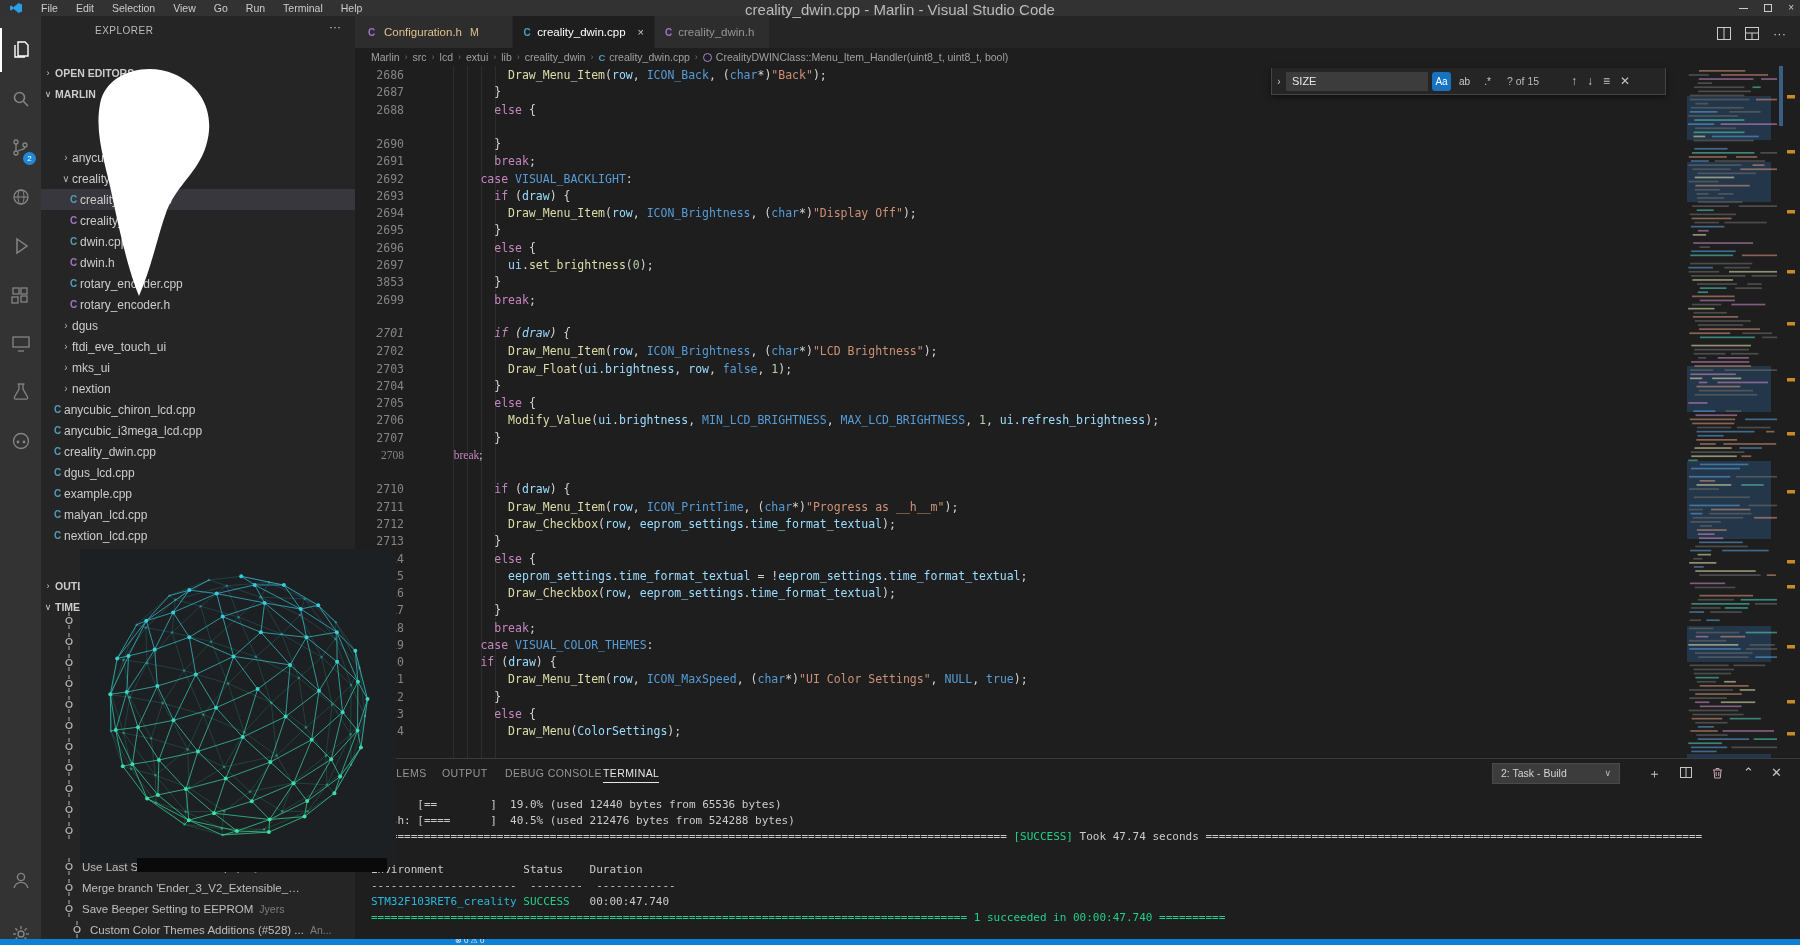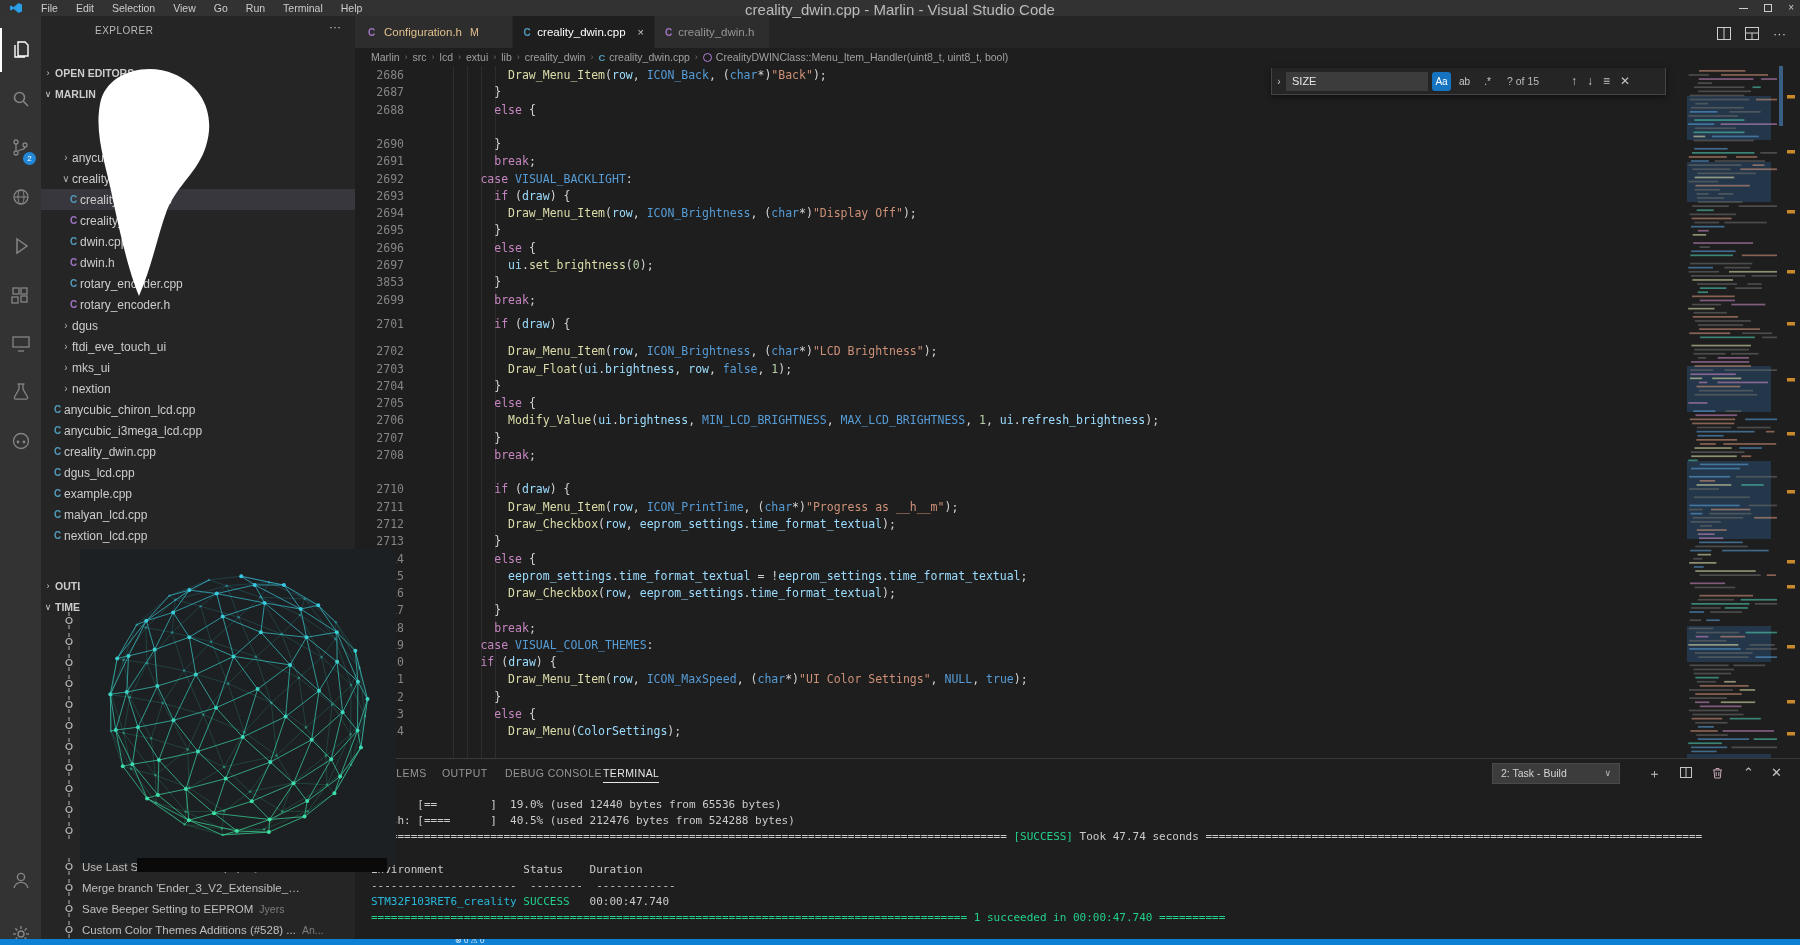--- a/index.html
+++ b/index.html
@@ -404,21 +404,21 @@
         </div>
         <div class="tl-row" style="top: 882px; padding-left: 22px;">
           <svg width="12" height="17" viewBox="0 0 12 17" style="margin-right: 7px;">
             <line x1="6" y1="0" x2="6" y2="4" stroke="#b6b6b6"></line>
             <circle cx="6" cy="8.5" r="3" fill="none" stroke="#b6b6b6" stroke-width="1.2"></circle>
             <line x1="6" y1="13" x2="6" y2="17" stroke="#b6b6b6"></line>
           </svg>
           <span class="tl-label">Save Beeper Setting to EEPROM</span>
           <span class="tl-meta">Jyers</span>
         </div>
-        <div class="tl-row" style="top: 903px; padding-left: 22px;">
+        <div class="tl-row" style="top: 903px; padding-left: 30px;">
           <svg width="12" height="17" viewBox="0 0 12 17" style="margin-right: 7px;">
             <line x1="6" y1="0" x2="6" y2="4" stroke="#b6b6b6"></line>
             <circle cx="6" cy="8.5" r="3" fill="none" stroke="#b6b6b6" stroke-width="1.2"></circle>
             <line x1="6" y1="13" x2="6" y2="17" stroke="#b6b6b6"></line>
           </svg>
           <span class="tl-label">Custom Color Themes Additions (#528) ...</span>
           <span class="tl-meta">An...</span>
         </div>
       </div>
   </div>
@@ -487,28 +487,28 @@
       <div class="cl" style="top: 70.08px; text-decoration: underline;"><span class="ln">2690</span><span class="lc">          <span class="tk-p">}</span></span></div>
       <div class="cl" style="top: 87.35px;"><span class="ln">2691</span><span class="lc">          <span class="tk-kw">break</span><span class="tk-p">;</span></span></div>
       <div class="cl" style="top: 104.62px;"><span class="ln">2692</span><span class="lc">        <span class="tk-kw">case</span> <span class="tk-const">VISUAL_BACKLIGHT</span><span class="tk-p">:</span></span></div>
       <div class="cl" style="top: 121.89px;"><span class="ln">2693</span><span class="lc">          <span class="tk-kw">if</span> <span class="tk-p">(</span><span class="tk-var">draw</span><span class="tk-p">)</span> <span class="tk-p">{</span></span></div>
       <div class="cl" style="top: 139.16px;"><span class="ln">2694</span><span class="lc">            <span class="tk-fn">Draw_Menu_Item</span><span class="tk-p">(</span><span class="tk-var">row</span><span class="tk-p">,</span> <span class="tk-const">ICON_Brightness</span><span class="tk-p">,</span> <span class="tk-p">(</span><span class="tk-type">char</span><span class="tk-p">*</span><span class="tk-p">)</span><span class="tk-str">"Display Off"</span><span class="tk-p">)</span><span class="tk-p">;</span></span></div>
       <div class="cl" style="top: 156.43px;"><span class="ln">2695</span><span class="lc">          <span class="tk-p">}</span></span></div>
       <div class="cl" style="top: 173.7px;"><span class="ln">2696</span><span class="lc">          <span class="tk-kw">else</span> <span class="tk-p">{</span></span></div>
       <div class="cl" style="top: 190.97px;"><span class="ln">2697</span><span class="lc">            <span class="tk-var">ui</span><span class="tk-p">.</span><span class="tk-fn">set_brightness</span><span class="tk-p">(</span><span class="tk-num">0</span><span class="tk-p">)</span><span class="tk-p">;</span></span></div>
       <div class="cl" style="top: 208.24px;"><span class="ln">3853</span><span class="lc">          <span class="tk-p">}</span></span></div>
       <div class="cl" style="top: 225.51px;"><span class="ln">2699</span><span class="lc">          <span class="tk-kw">break</span><span class="tk-p">;</span></span></div>
-      <div class="cl" style="top: 250px;"><span class="ln">2701</span><span class="lc">          <span class="tk-kw">if</span> <span class="tk-p">(</span><span class="tk-var">draw</span><span class="tk-p">)</span> <span class="tk-p">{</span></span></div>
+      <div class="cl" style="top: 259px; font-style: italic;"><span class="ln">2701</span><span class="lc">          <span class="tk-kw">if</span> <span class="tk-p">(</span><span class="tk-var">draw</span><span class="tk-p">)</span> <span class="tk-p">{</span></span></div>
       <div class="cl" style="top: 277.32px;"><span class="ln">2702</span><span class="lc">            <span class="tk-fn">Draw_Menu_Item</span><span class="tk-p">(</span><span class="tk-var">row</span><span class="tk-p">,</span> <span class="tk-const">ICON_Brightness</span><span class="tk-p">,</span> <span class="tk-p">(</span><span class="tk-type">char</span><span class="tk-p">*</span><span class="tk-p">)</span><span class="tk-str">"LCD Brightness"</span><span class="tk-p">)</span><span class="tk-p">;</span></span></div>
       <div class="cl" style="top: 294.59px;"><span class="ln">2703</span><span class="lc">            <span class="tk-fn">Draw_Float</span><span class="tk-p">(</span><span class="tk-var">ui</span><span class="tk-p">.</span><span class="tk-var">brightness</span><span class="tk-p">,</span> <span class="tk-var">row</span><span class="tk-p">,</span> <span class="tk-type">false</span><span class="tk-p">,</span> <span class="tk-num">1</span><span class="tk-p">)</span><span class="tk-p">;</span></span></div>
       <div class="cl" style="top: 311.86px;"><span class="ln">2704</span><span class="lc">          <span class="tk-p">}</span></span></div>
       <div class="cl" style="top: 329.13px;"><span class="ln">2705</span><span class="lc">          <span class="tk-kw">else</span> <span class="tk-p">{</span></span></div>
       <div class="cl" style="top: 346.4px;"><span class="ln">2706</span><span class="lc">            <span class="tk-fn">Modify_Value</span><span class="tk-p">(</span><span class="tk-var">ui</span><span class="tk-p">.</span><span class="tk-var">brightness</span><span class="tk-p">,</span> <span class="tk-const">MIN_LCD_BRIGHTNESS</span><span class="tk-p">,</span> <span class="tk-const">MAX_LCD_BRIGHTNESS</span><span class="tk-p">,</span> <span class="tk-num">1</span><span class="tk-p">,</span> <span class="tk-var">ui</span><span class="tk-p">.</span><span class="tk-var">refresh_brightness</span><span class="tk-p">)</span><span class="tk-p">;</span></span></div>
       <div class="cl" style="top: 363.67px;"><span class="ln">2707</span><span class="lc">          <span class="tk-p">}</span></span></div>
-      <div class="cl" style="top: 380.94px;"><span class="ln">2708</span><span class="lc">          <span class="tk-kw">break</span><span class="tk-p">;</span></span></div>
+      <div class="cl" style="top: 380.94px; font-family: Liberation Serif, serif;"><span class="ln">2708</span><span class="lc">          <span class="tk-kw">break</span><span class="tk-p">;</span></span></div>
       <div class="cl" style="top: 415.48px;"><span class="ln">2710</span><span class="lc">          <span class="tk-kw">if</span> <span class="tk-p">(</span><span class="tk-var">draw</span><span class="tk-p">)</span> <span class="tk-p">{</span></span></div>
       <div class="cl" style="top: 432.75px;"><span class="ln">2711</span><span class="lc">            <span class="tk-fn">Draw_Menu_Item</span><span class="tk-p">(</span><span class="tk-var">row</span><span class="tk-p">,</span> <span class="tk-const">ICON_PrintTime</span><span class="tk-p">,</span> <span class="tk-p">(</span><span class="tk-type">char</span><span class="tk-p">*</span><span class="tk-p">)</span><span class="tk-str">"Progress as __h__m"</span><span class="tk-p">)</span><span class="tk-p">;</span></span></div>
       <div class="cl" style="top: 450.02px;"><span class="ln">2712</span><span class="lc">            <span class="tk-fn">Draw_Checkbox</span><span class="tk-p">(</span><span class="tk-var">row</span><span class="tk-p">,</span> <span class="tk-var">eeprom_settings</span><span class="tk-p">.</span><span class="tk-var">time_format_textual</span><span class="tk-p">)</span><span class="tk-p">;</span></span></div>
       <div class="cl" style="top: 467.29px;"><span class="ln">2713</span><span class="lc">          <span class="tk-p">}</span></span></div>
       <div class="cl" style="top: 484.56px;"><span class="ln">2714</span><span class="lc">          <span class="tk-kw">else</span> <span class="tk-p">{</span></span></div>
       <div class="cl" style="top: 501.83px;"><span class="ln">2715</span><span class="lc">            <span class="tk-var">eeprom_settings</span><span class="tk-p">.</span><span class="tk-var">time_format_textual</span> <span class="tk-p">=</span> <span class="tk-p">!</span><span class="tk-var">eeprom_settings</span><span class="tk-p">.</span><span class="tk-var">time_format_textual</span><span class="tk-p">;</span></span></div>
       <div class="cl" style="top: 519.1px;"><span class="ln">2716</span><span class="lc">            <span class="tk-fn">Draw_Checkbox</span><span class="tk-p">(</span><span class="tk-var">row</span><span class="tk-p">,</span> <span class="tk-var">eeprom_settings</span><span class="tk-p">.</span><span class="tk-var">time_format_textual</span><span class="tk-p">)</span><span class="tk-p">;</span></span></div>
       <div class="cl" style="top: 536.37px;"><span class="ln">2717</span><span class="lc">          <span class="tk-p">}</span></span></div>
       <div class="cl" style="top: 553.64px;"><span class="ln">2718</span><span class="lc">          <span class="tk-kw">break</span><span class="tk-p">;</span></span></div>
       <div class="cl" style="top: 570.91px;"><span class="ln">2719</span><span class="lc">        <span class="tk-kw">case</span> <span class="tk-const">VISUAL_COLOR_THEMES</span><span class="tk-p">:</span></span></div>

